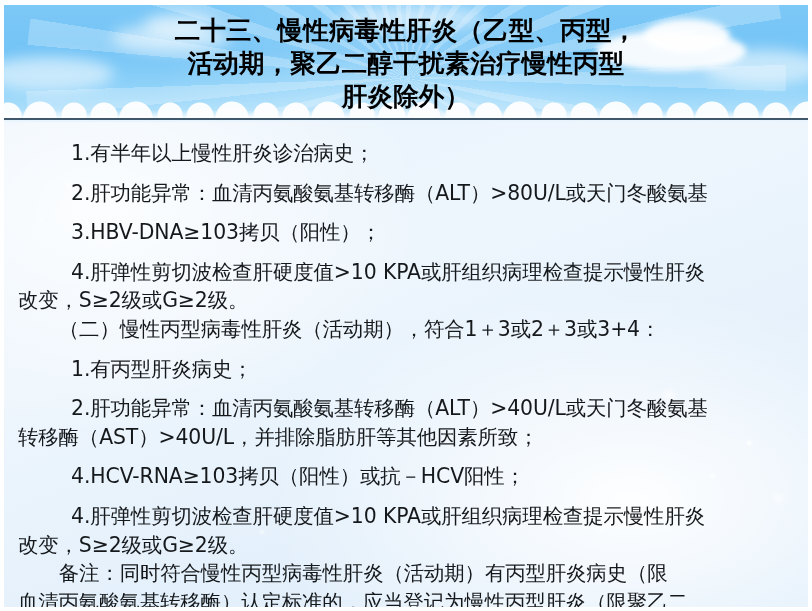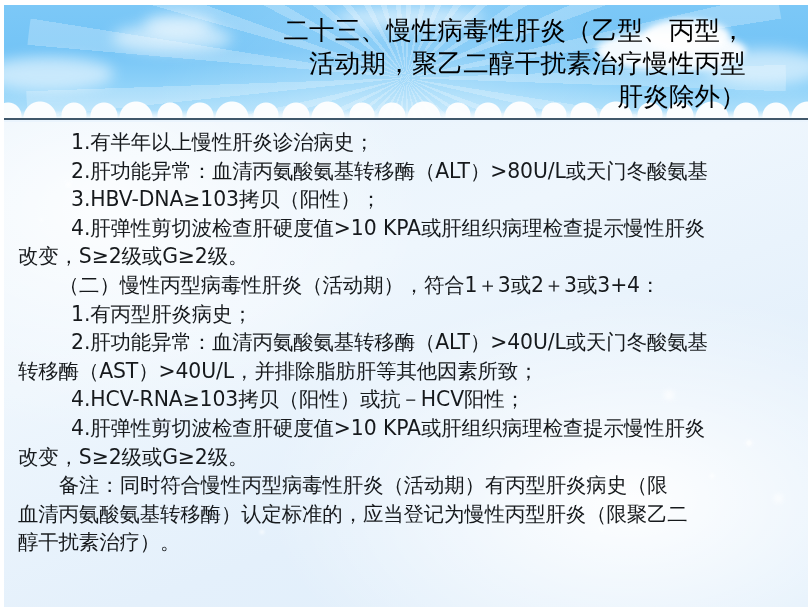--- a/index.html
+++ b/index.html
@@ -78,24 +78,24 @@
     background-repeat: repeat-x, repeat-x, repeat-x, no-repeat;
     background-size: 96px 40px, 96px 40px, 96px 40px, 100% 100%;
     opacity: 0.95;
   }
 
   #banner-title {
     position: relative;
     z-index: 5;
     margin: 0;
     padding: 9px 62px 0 62px;
-    text-align: right;
+    text-align: center;
     color: #000000;
     font-family: "DejaVu Serif", "Liberation Serif", serif;
-    font-weight: normal;
+    font-weight: bold;
     font-size: 25.5px;
     line-height: 33px;
     letter-spacing: 0.2px;
     white-space: pre-line;
   }
 
   
   #body-area {
     position: absolute;
     left: 4px;
@@ -121,21 +121,21 @@
 
   .line {
     color: #16191c;
     font-family: "DejaVu Sans", "Liberation Sans", sans-serif;
     font-size: 20.4px;
     line-height: 28.6px;
     white-space: pre;
     letter-spacing: -0.1px;
   }
   .ind2 { text-indent: 2em; }
-  .ind3 { text-indent: 2.6em; }
+  .ind3 { text-indent: 2.6em; margin-top: 11px; }
   .ind0 { text-indent: 0em; }
 </style>
 </head>
 <body>
 
 <div id="slide">
 
   <div id="banner">
     <div class="rays"></div>
     <div class="glow"></div>

